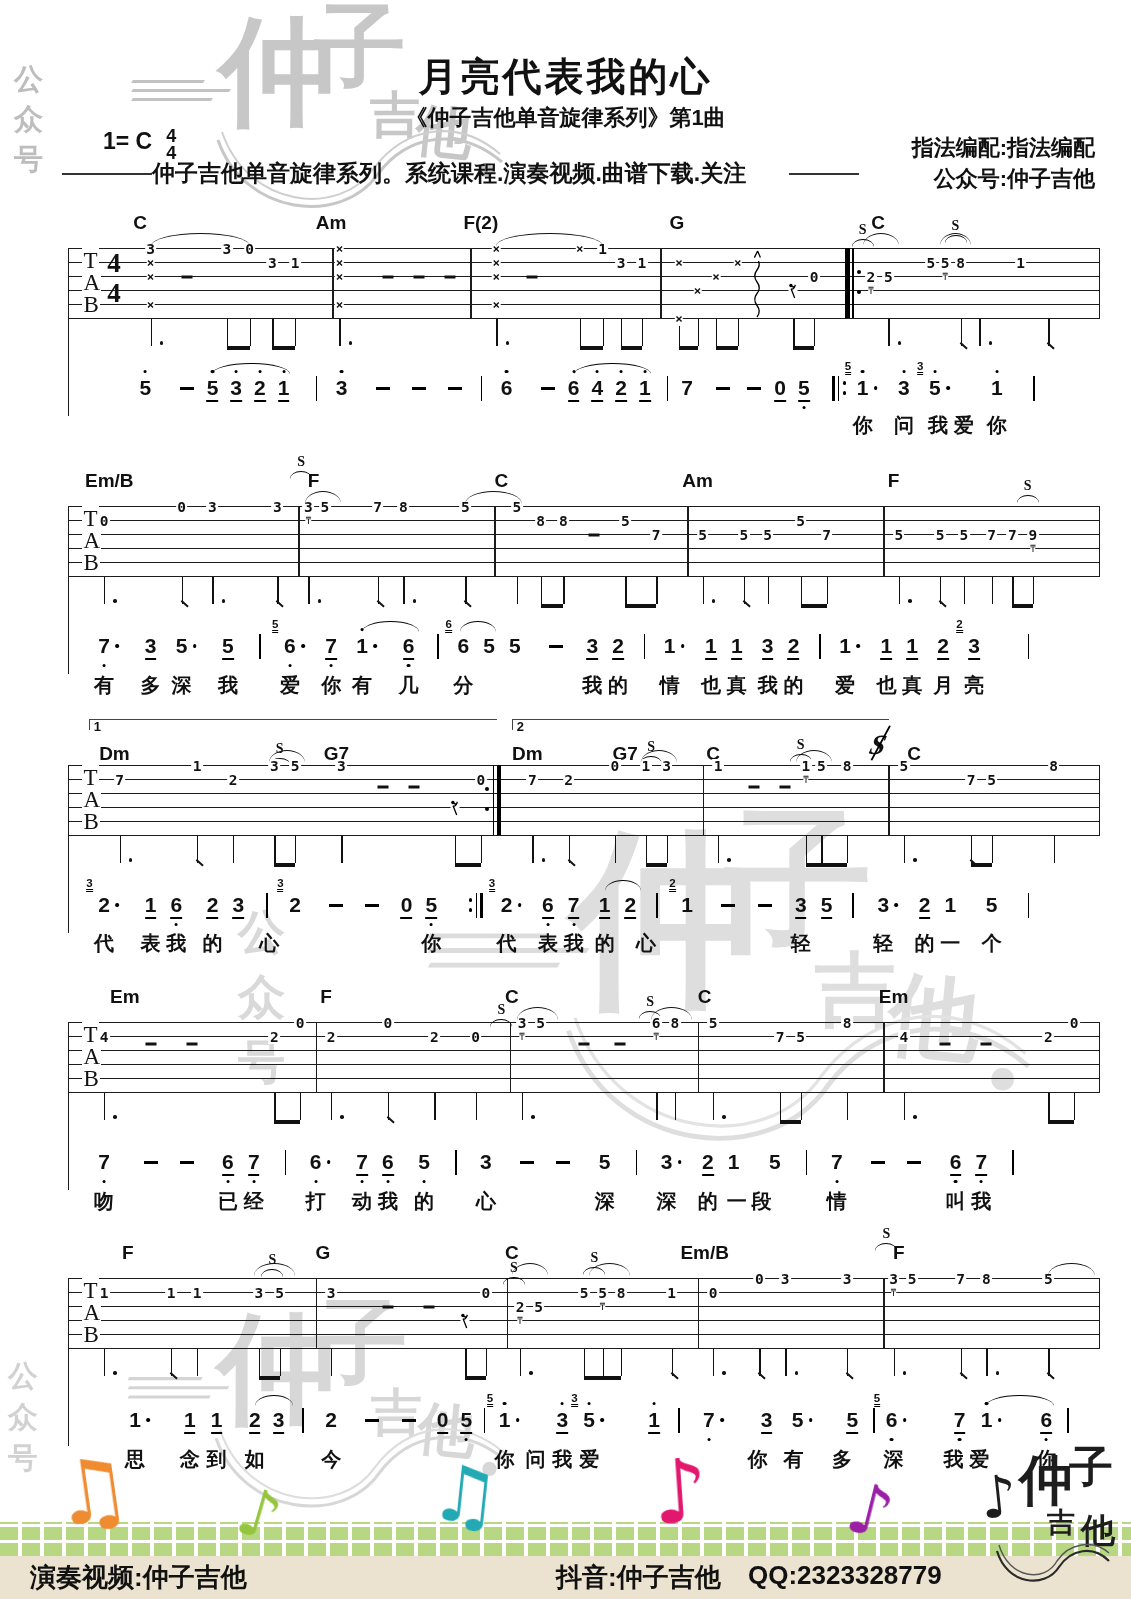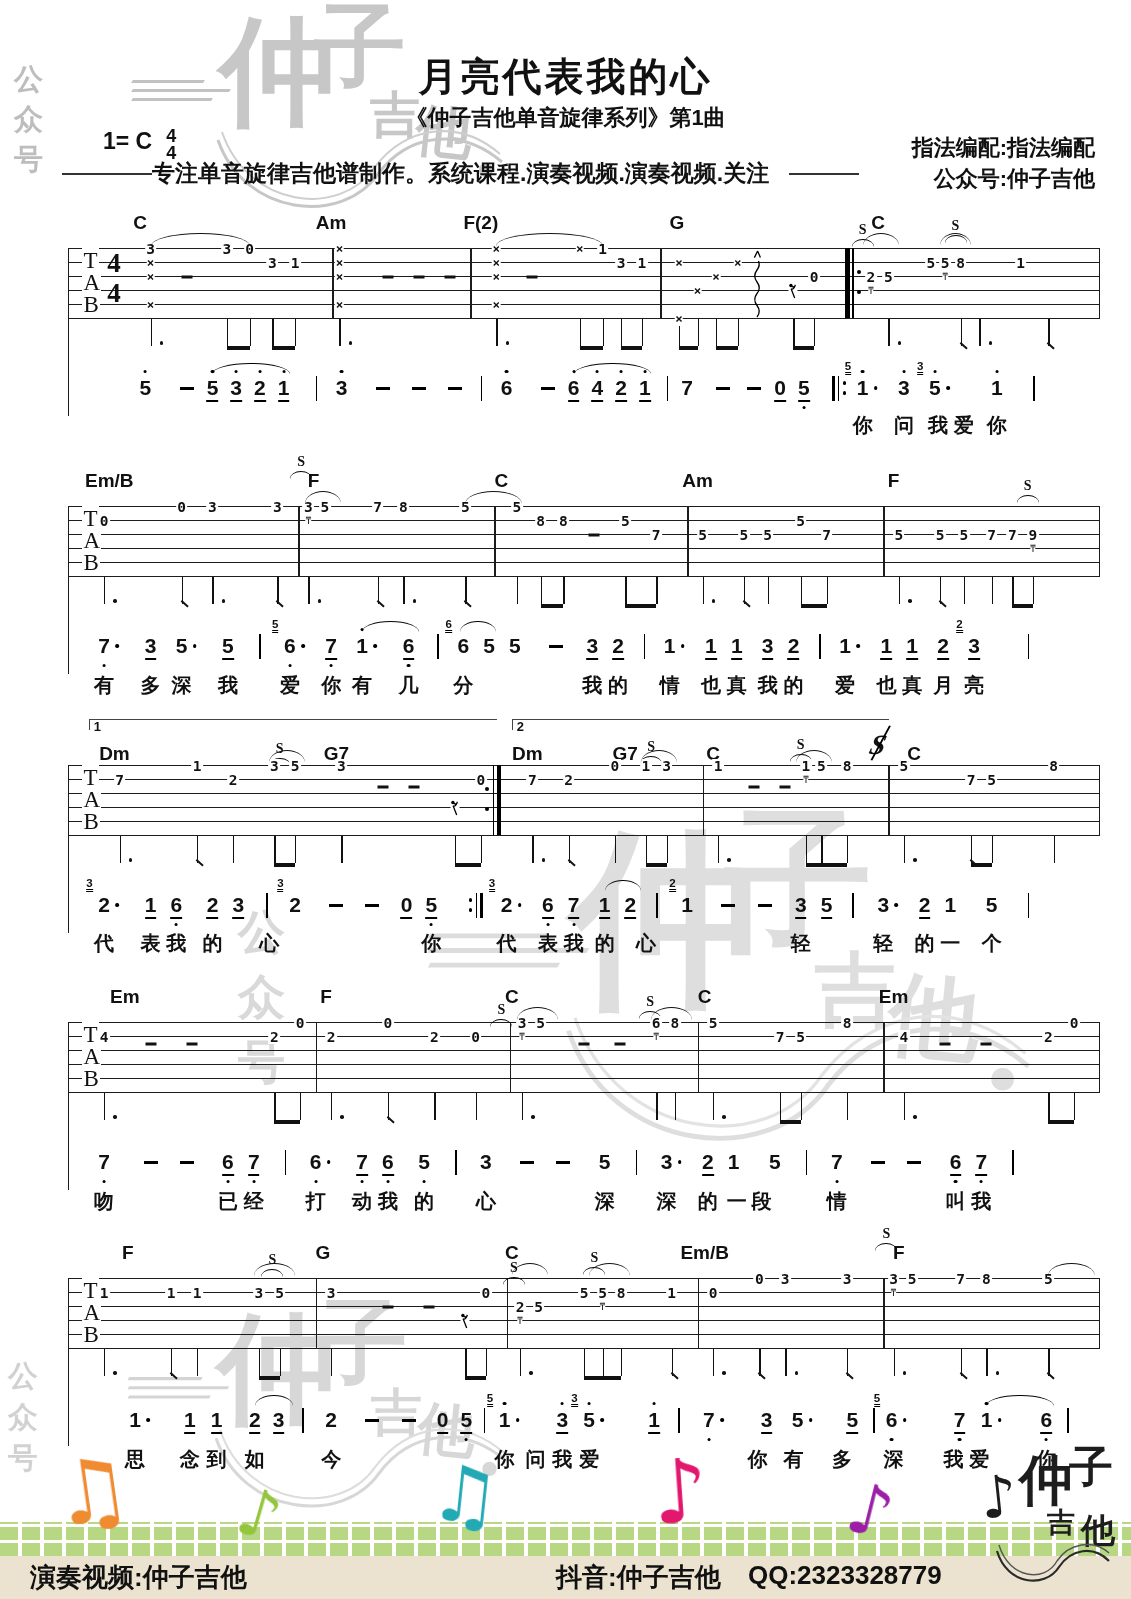--- a/index.html
+++ b/index.html
@@ -168,21 +168,21 @@
   <div class="keysig">
     <span>1= C</span>
     <span class="frac">
       <span>4</span>
       <span>4</span>
     </span>
   </div>
   <div class="credit1">指法编配:指法编配</div>
   <div class="credit2">公众号:仲子吉他</div>
   <div class="tagline-l"></div>
-  <div class="tagline">专注单音旋律吉他谱制作。系统课程.演奏视频.演奏视频.关注</div>
+  <div class="tagline">仲子吉他单音旋律系列。系统课程.演奏视频.曲谱下载.关注</div>
   <div class="tagline-r"></div>
 
   <div class="strip" id="strip" style="background-color: rgb(183, 215, 131);"></div>
   <div class="band" id="band" style="background-color: rgb(235, 227, 208);"></div>
   <div class="ftext ft1">演奏视频:仲子吉他</div>
   <div class="ftext ft3">抖音:仲子吉他</div>
   <div class="ftext ft4">QQ:2323328779</div>
 
   <div class="brandlogo">
     <span class="bl-note">♪</span>

